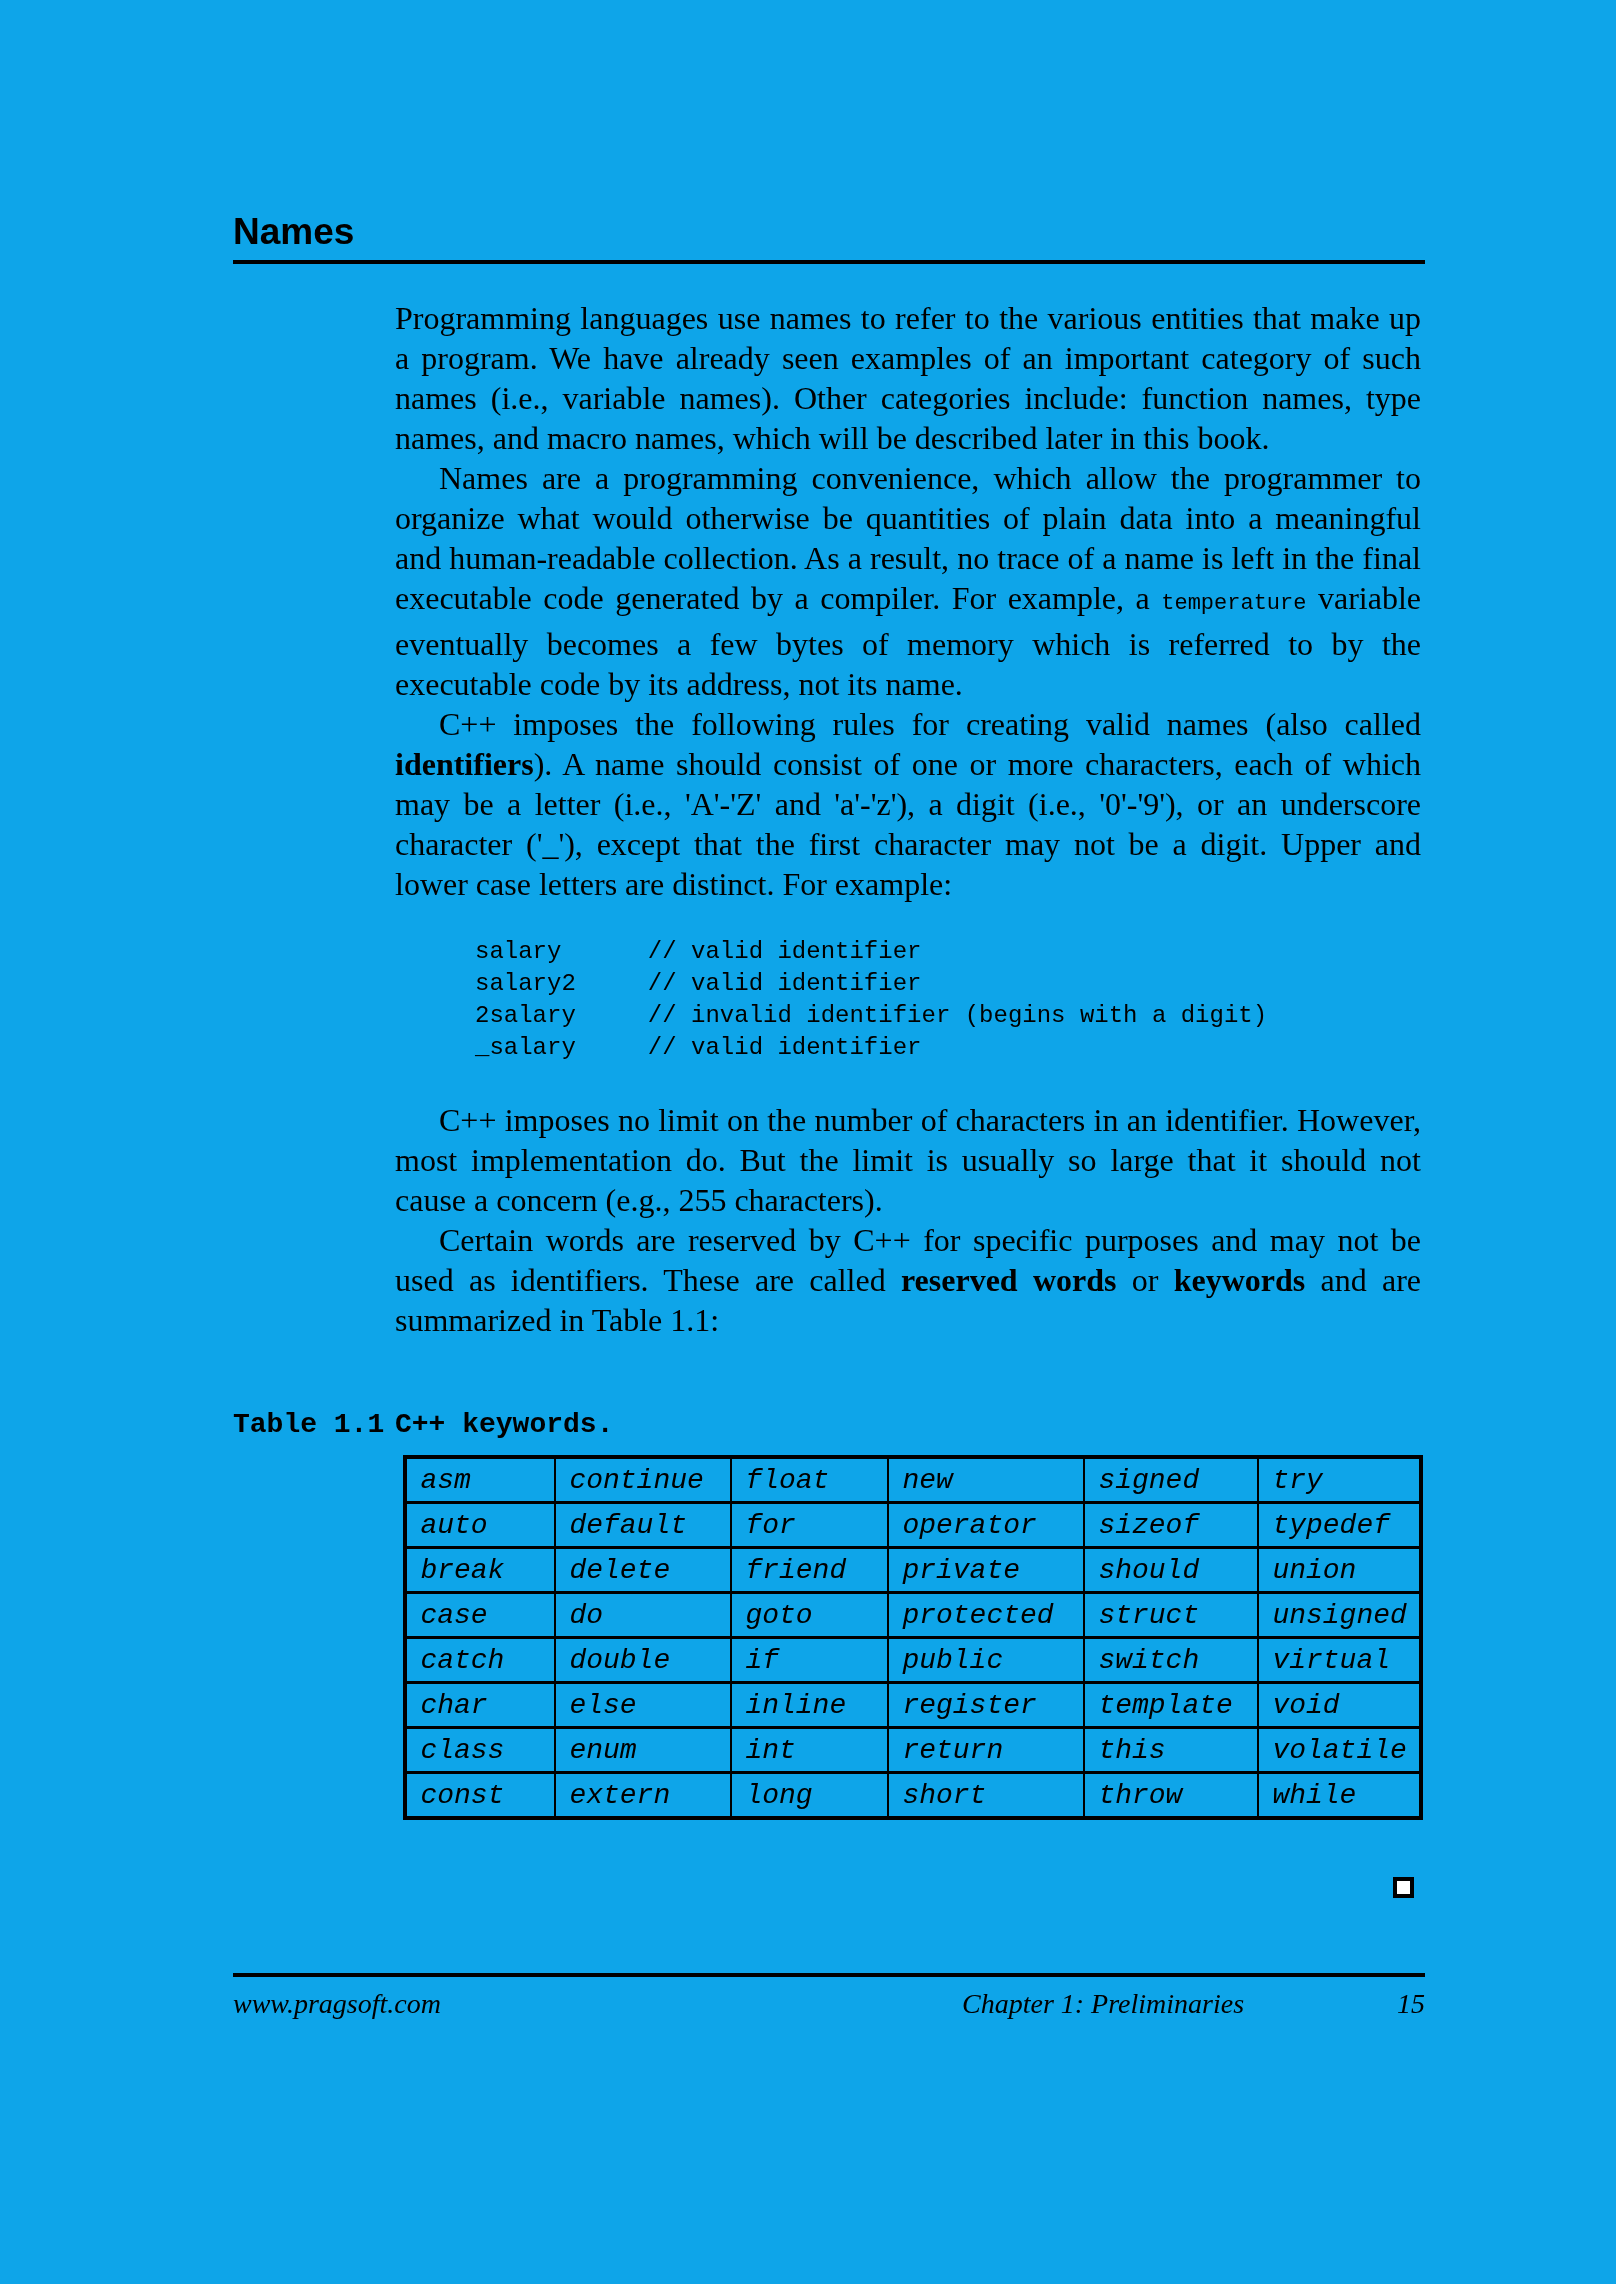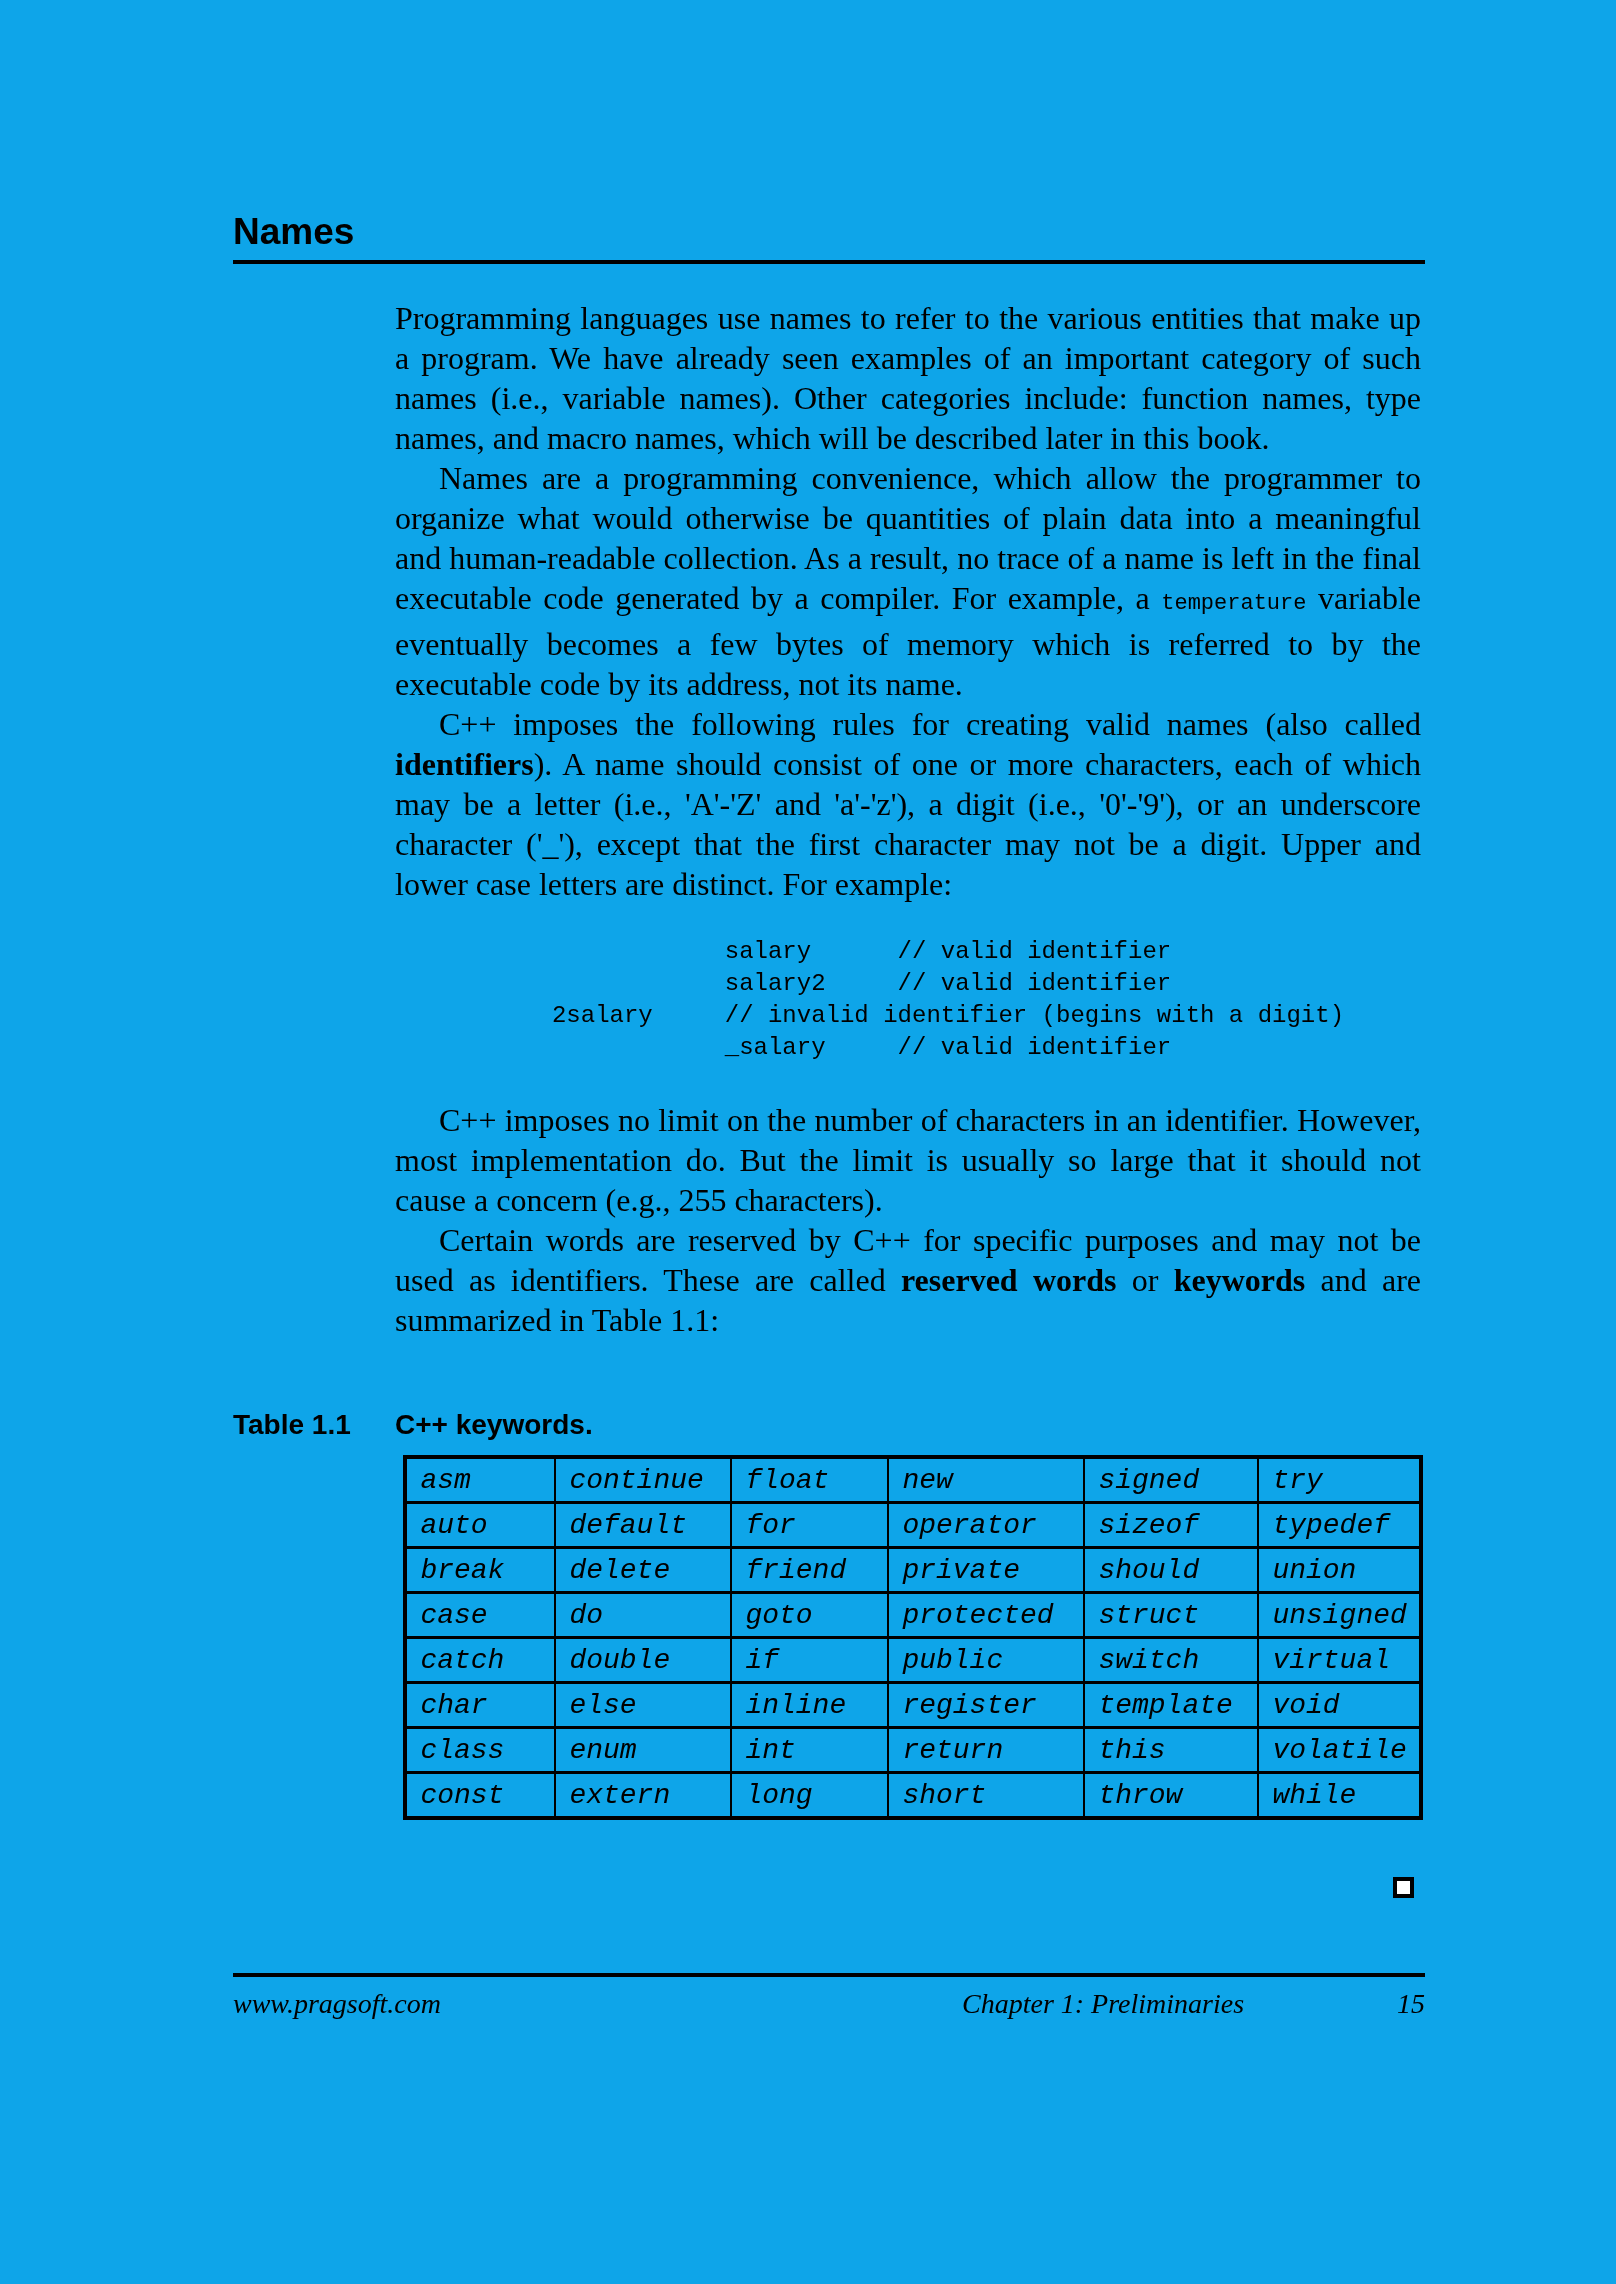--- a/index.html
+++ b/index.html
@@ -50,32 +50,32 @@
     font-family: "Liberation Mono", monospace;
     font-size: 22px;
   }
 
   
   .code-block {
     margin: 32px 0 36px 80px;
     font-family: "Liberation Mono", monospace;
     font-size: 24px;
     line-height: 32px;
-    text-align: center;
+    text-align: left;
   }
   .code-line { white-space: pre; }
 
   
   .table-caption-row {
     position: absolute;
     left: 233px;
     top: 1409px;
     width: 1192px;
     height: 36px;
-    font-family: Liberation Sans, sans-serif;
+    font-family: Liberation Mono, monospace;
     font-weight: bold;
     font-size: 28px;
     text-align: right;
   }
   .table-caption-label { position: absolute; left: 0; top: 0; }
   .table-caption-text  { position: absolute; left: 162px; top: 0; }
 
   
   table.keywords {
     position: absolute;

